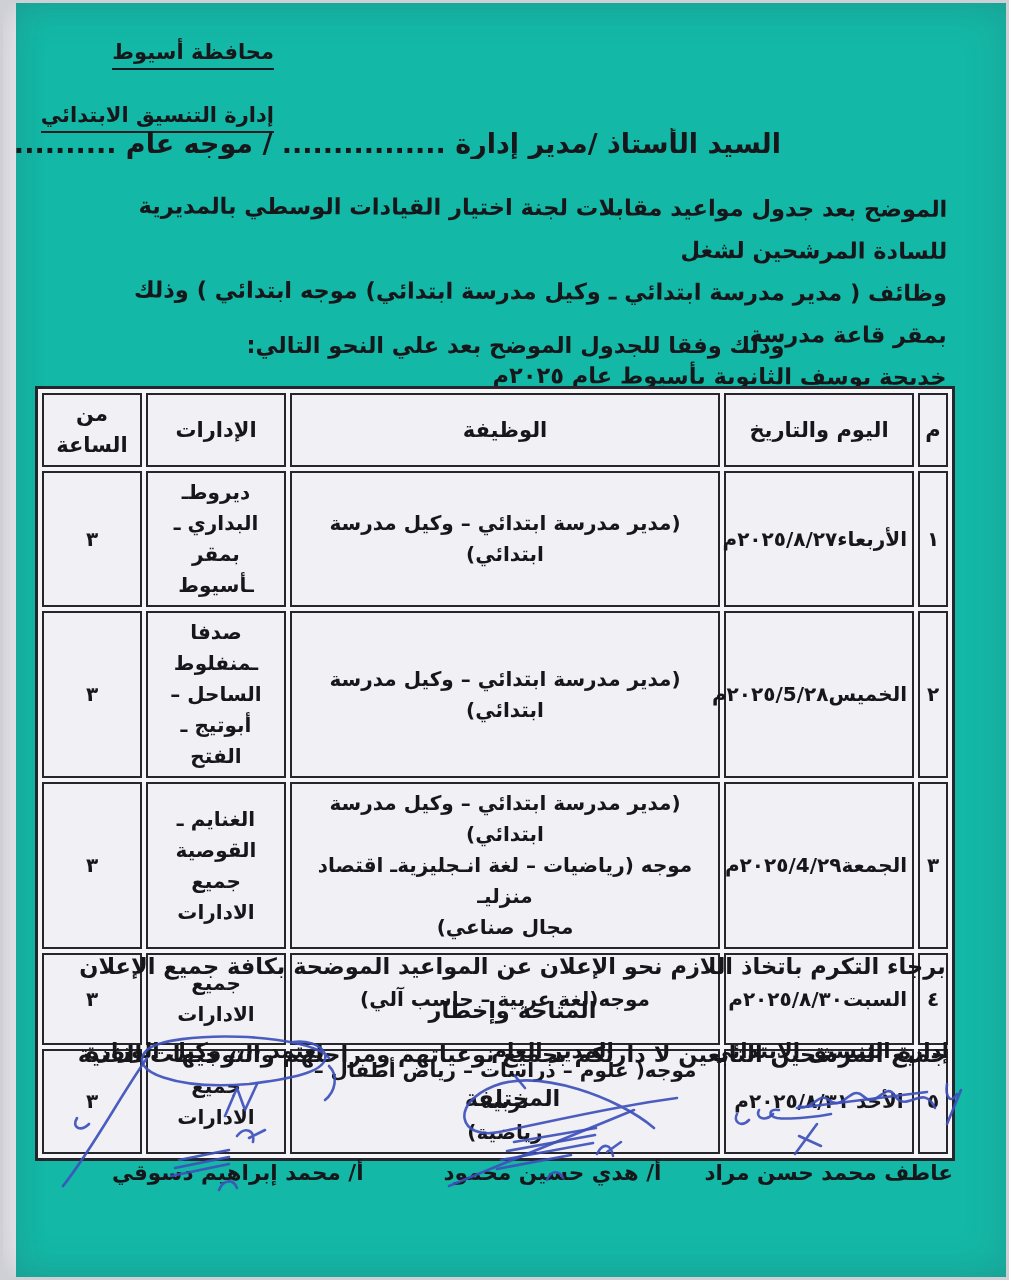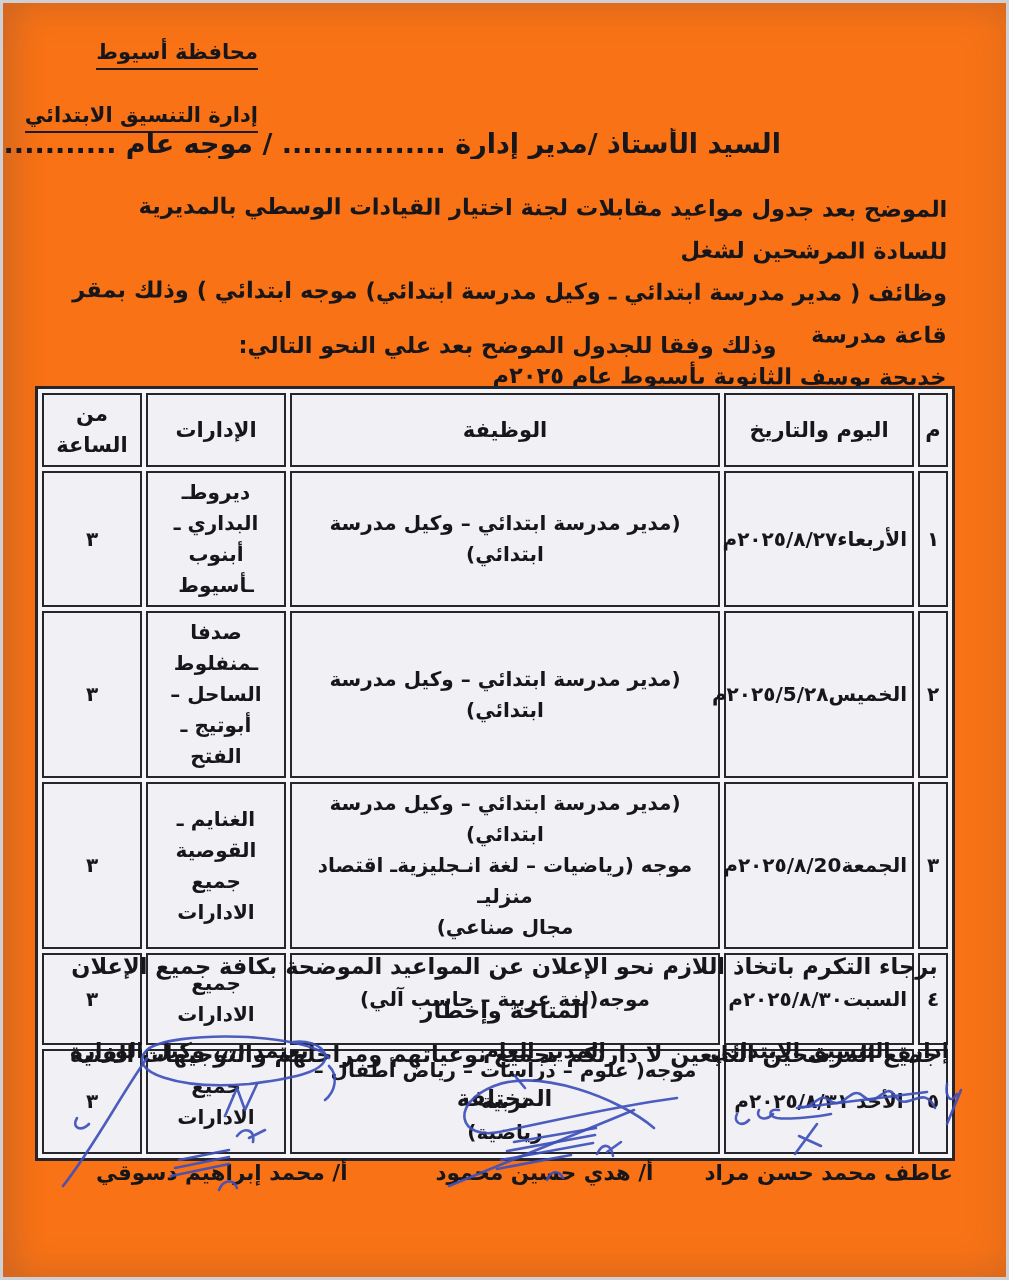--- a/index.html
+++ b/index.html
@@ -8,21 +8,21 @@
     background:#f3f3f6;
     font-family:"DejaVu Sans", sans-serif;
     color:#17171b;
     direction:rtl;
   }
   
   .scan-frame{
     position:absolute;inset:0;pointer-events:none;z-index:5;
     box-shadow:inset 0 0 0 3px #cfd0d6, inset 0 0 45px rgba(60,60,75,.18), inset 18px 0 30px rgba(60,60,75,.10);
   }
-  .page{position:absolute;inset:0;background:#f97316;}
+  .page{position:absolute;inset:0;background:#14b8a6;margin-left:16px;}
 
   
   .gov-header{
     position:absolute;top:38px;left:18px;width:240px;
     text-align:right;font-size:21px;font-weight:bold;line-height:29px;
   }
   .gov-header .hline{display:inline-block;border-bottom:2.5px solid #1c1c22;padding-bottom:1px;margin-bottom:2px;}
 
   
   .doc-title{
@@ -131,35 +131,35 @@
         <th>اليوم والتاريخ</th>
         <th>الوظيفة</th>
         <th>الإدارات</th>
         <th>من الساعة</th>
       </tr>
       <tr class="r1">
         <td>١</td>
         <td>الأربعاء٢٠٢٥/٨/٢٧م</td>
         <td>(مدير مدرسة ابتدائي – وكيل مدرسة ابتدائي)</td>
         <td>ديروطـ البداري ـ
-أبنوب ـأسيوط</td>
+بمقر ـأسيوط</td>
         <td>٣</td>
       </tr>
       <tr class="r2">
         <td>٢</td>
         <td>الخميس٢٠٢٥/5/٢٨م</td>
         <td>(مدير مدرسة ابتدائي – وكيل مدرسة ابتدائي)</td>
         <td>صدفا ـمنفلوط
 الساحل – أبوتيج ـ
 الفتح</td>
         <td>٣</td>
       </tr>
       <tr class="r3">
         <td>٣</td>
-        <td>الجمعة٢٠٢٥/٨/20م</td>
+        <td>الجمعة٢٠٢٥/4/٢٩م</td>
         <td>(مدير مدرسة ابتدائي – وكيل مدرسة ابتدائي)
 موجه (رياضيات –  لغة انـجليزيةـ اقتصاد منزليـ
 مجال صناعي)</td>
         <td>الغنايم ـ القوصية
 جميع الادارات</td>
         <td>٣</td>
       </tr>
       <tr class="r4">
         <td>٤</td>
         <td>السبت٢٠٢٥/٨/٣٠م</td>

